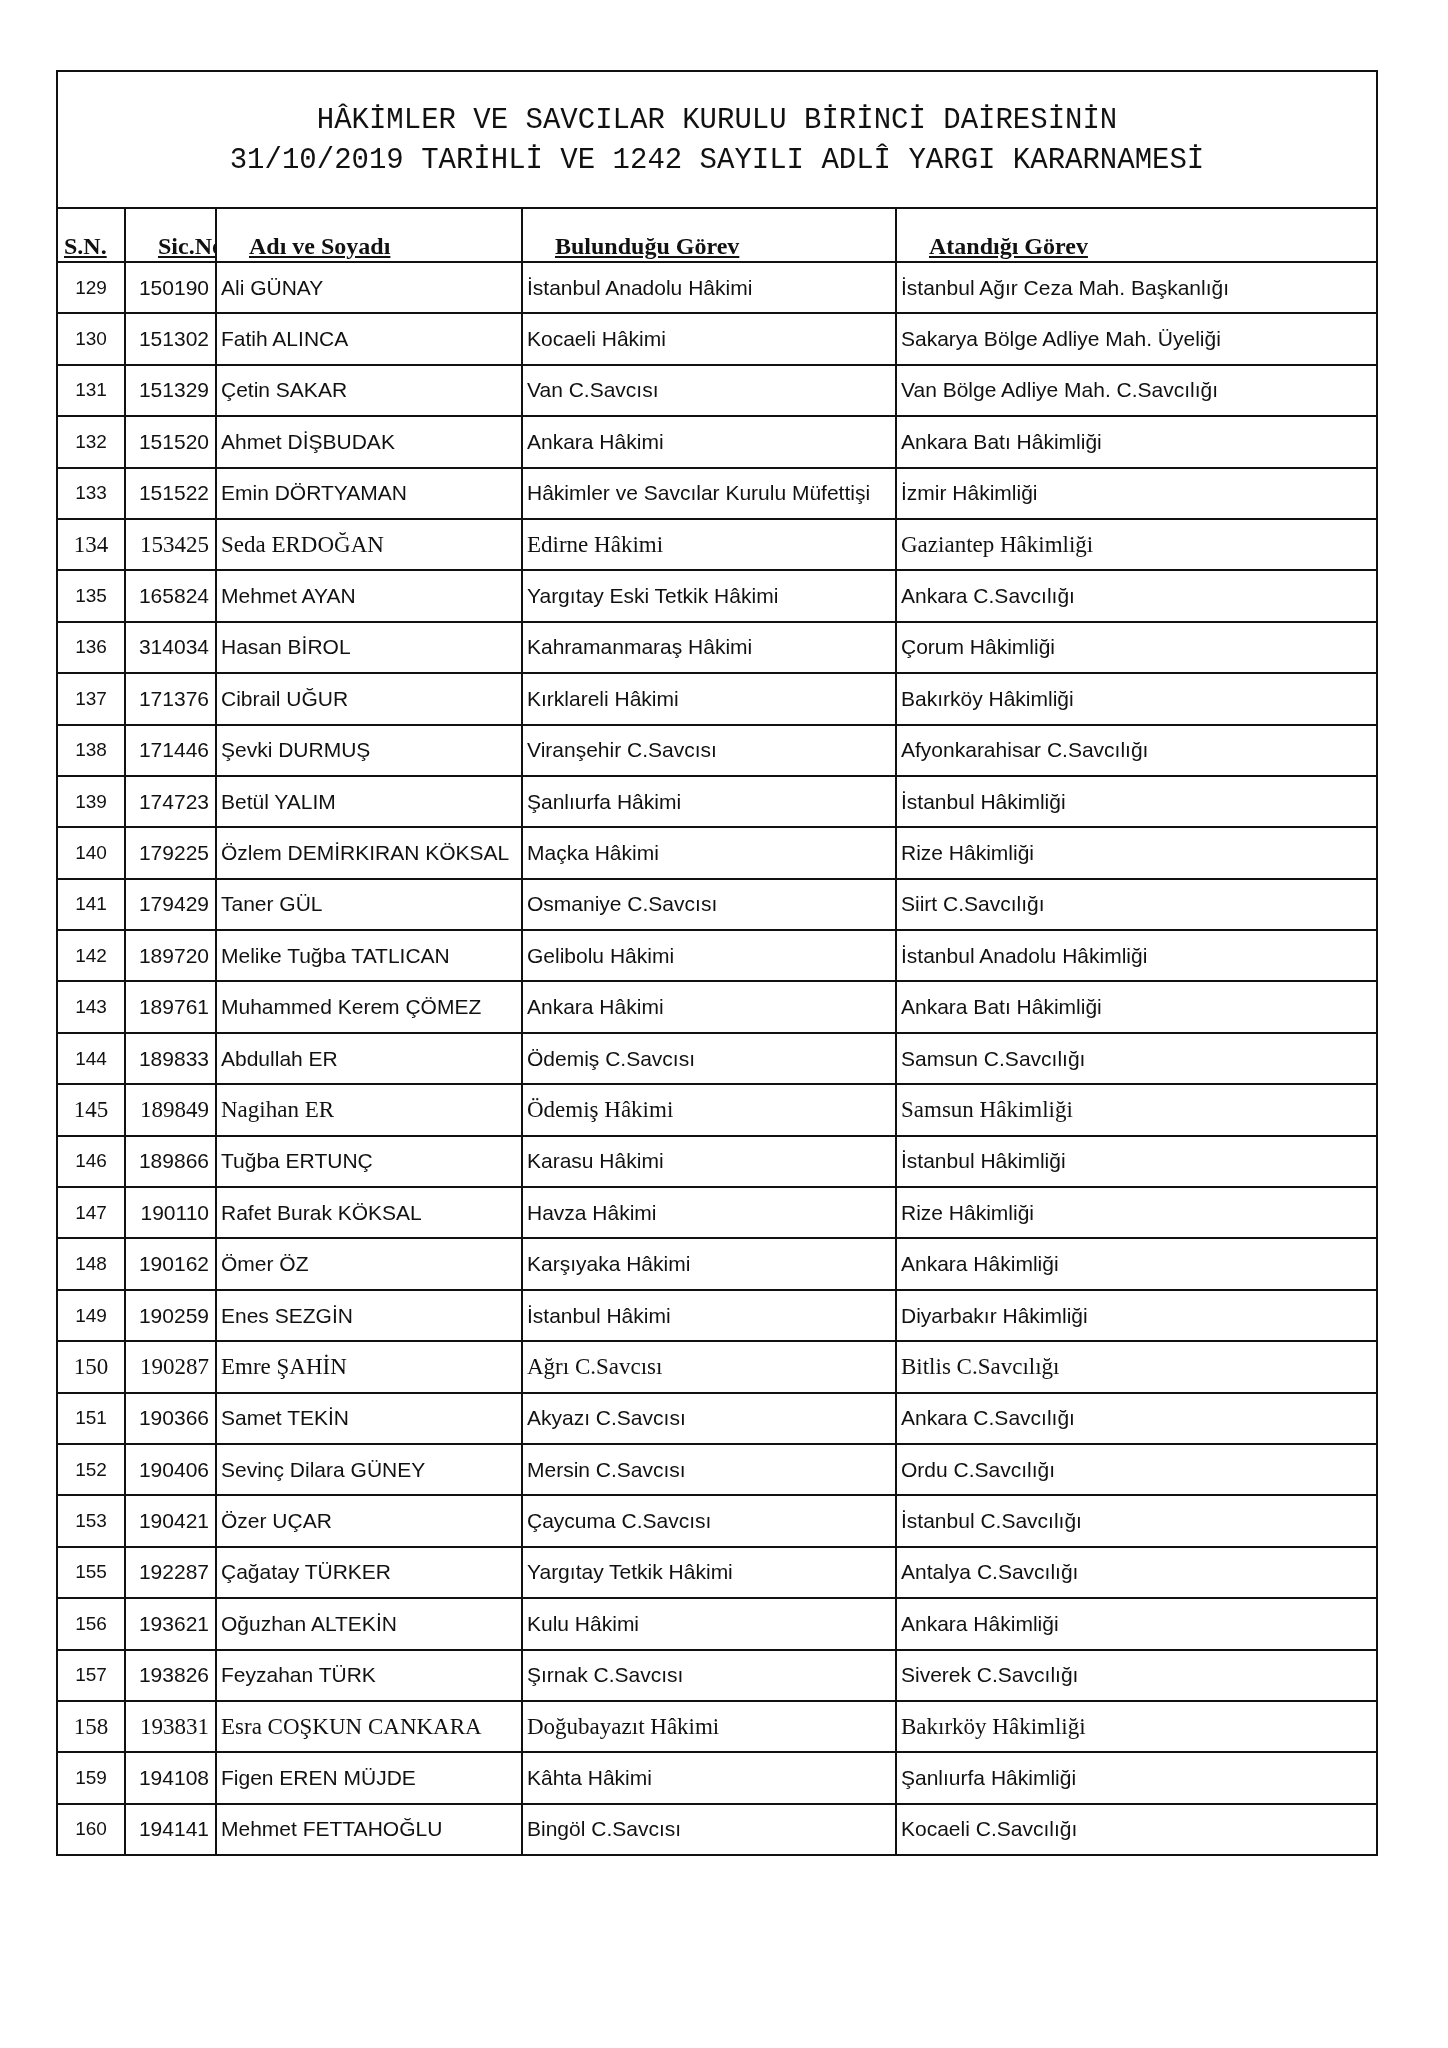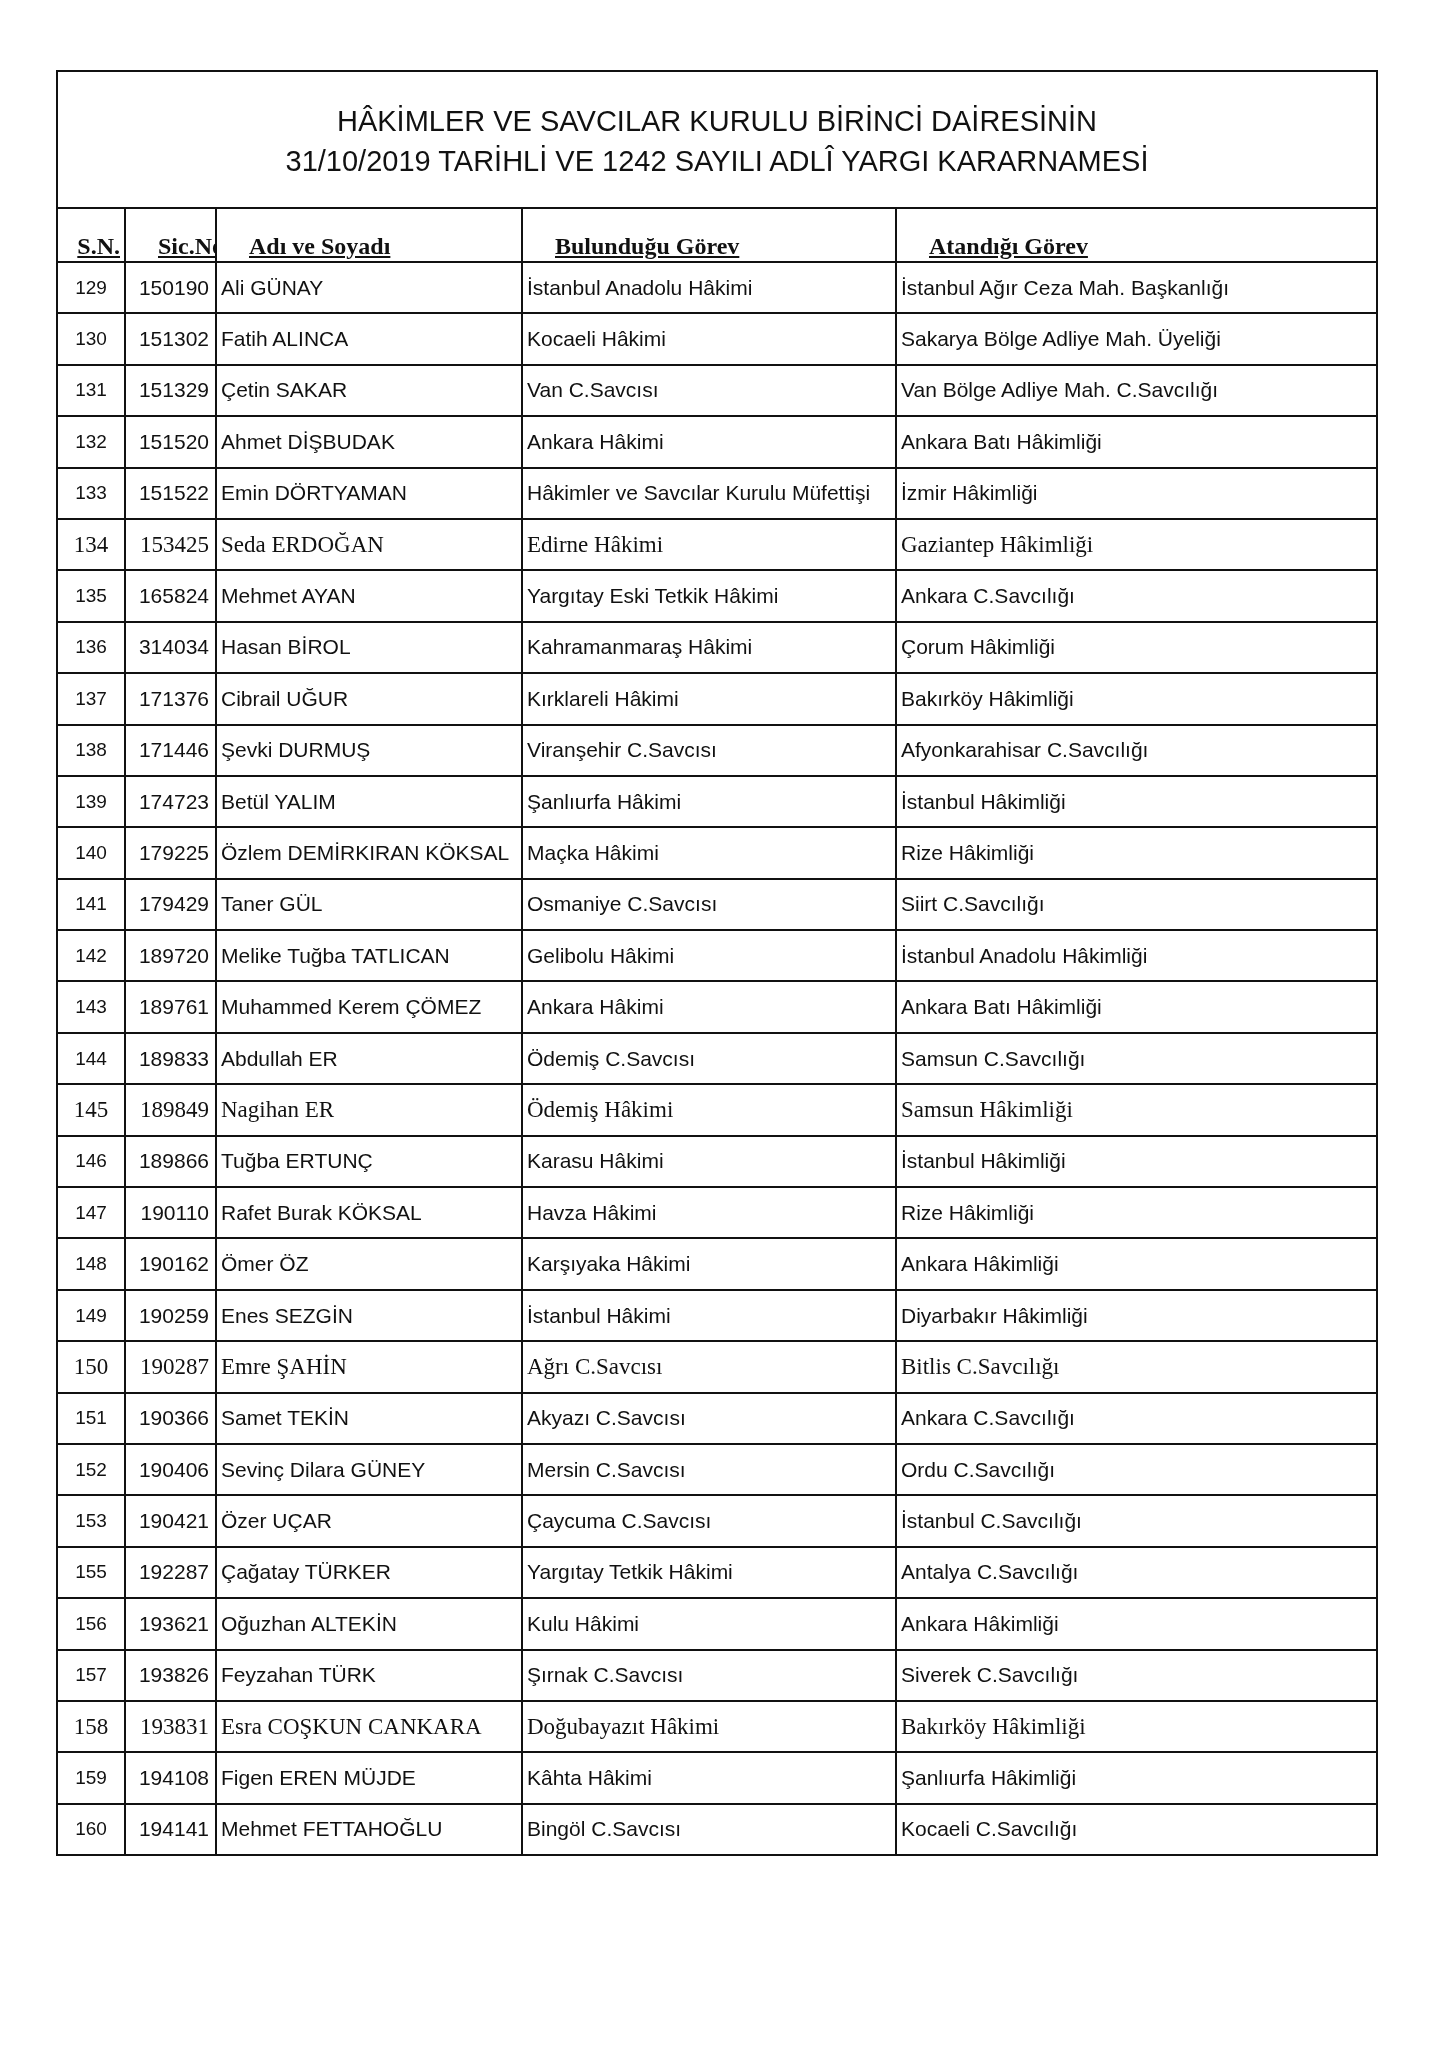--- a/index.html
+++ b/index.html
@@ -4,36 +4,36 @@
 <style>
   html, body { margin: 0; padding: 0; background: #ffffff; }
   body { width: 1448px; height: 2048px; position: relative; overflow: hidden; }
   .sheet {
     position: absolute; left: 56px; top: 70px; width: 1322px;
     border: 2px solid #111; box-sizing: border-box;
   }
   .title-box {
     height: 137px; border-bottom: 2px solid #111; box-sizing: border-box;
     display: flex; flex-direction: column; align-items: center; justify-content: center;
-    font-family: Liberation Sans, sans-serif; font-size: 29px; color: #111; line-height: 40px;
+    font-family: Liberation Mono, monospace; font-size: 29px; color: #111; line-height: 40px;
     padding-top: 2px;
   }
   table { border-collapse: collapse; width: 100%; table-layout: fixed; }
   col.c1 { width: 67px; } col.c2 { width: 91px; } col.c3 { width: 306px; }
   col.c4 { width: 374px; } col.c5 { width: auto; }
   th, td { border: 2px solid #111; padding: 0 4px; white-space: nowrap; overflow: hidden; color: #111; }
   tr:first-child th { border-top: none; }
   th:first-child, td:first-child { border-left: none; }
   th:last-child, td:last-child { border-right: none; }
   tr:last-child td { border-bottom: none; margin-top: 14px; }
   th {
     height: 51px; text-align: left; vertical-align: bottom; padding-bottom: 1px;
     font-family: "Liberation Serif", serif; font-weight: bold; font-size: 24px; text-decoration: underline; padding-left: 32px;
   }
-  th.sn { padding-left: 6px; text-align: right; }
+  th.sn { padding-left: 6px; }
   td { height: 49.4px; font-family: "Liberation Sans", sans-serif; font-size: 21px; }
   td.sn { text-align: center; font-family: Liberation Sans, sans-serif; font-size: 19px; }
   td.sic { text-align: right; padding-right: 6px; }
   tr.serif td { font-family: "Liberation Serif", serif; font-size: 23px; }
 </style>
 </head>
 <body>
 
 <div class="sheet">
   <div class="title-box">

